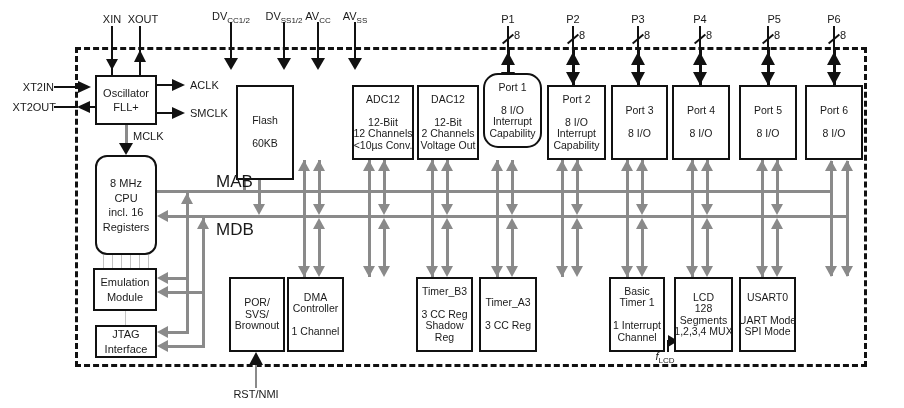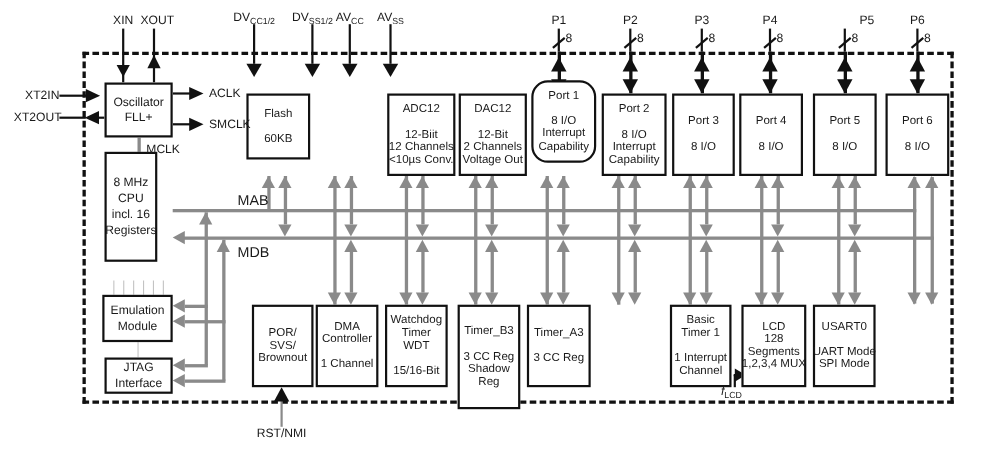--- a/index.html
+++ b/index.html
@@ -17,28 +17,28 @@
     text-align:center;font-size:10.5px;line-height:11.5px;z-index:5;
   }
   .blk .bl{min-height:11.5px;white-space:nowrap;}
   .blk.leftblk{font-size:11px;line-height:14.5px;}
   .blk.leftblk .bl{min-height:14.5px;}
   .lbl{position:absolute;font-size:11px;line-height:12px;white-space:nowrap;z-index:6;}
   .lbl sub{font-size:8px;vertical-align:baseline;position:relative;top:3px;}
   .line{position:absolute;z-index:2;}
   .hairline{background:#c3c3c3;}
   .tri{position:absolute;width:0;height:0;z-index:3;}
-  .buslbl{font-size:13px;}
+  .buslbl{font-size:17px;}
 </style>
 </head>
 <body>
 
 <div id="stage">
   <div id="chip-border"></div>
-<div class="blk" style="left: 224px; top: 85px; width: 58px; height: 60px;">
+<div class="blk" style="left: 236px; top: 85px; width: 58px; height: 95px;">
       <div class="bl">Flash</div>
       <div class="bl"></div>
       <div class="bl">60KB</div>
     </div>
     <div class="blk" style="left: 352px; top: 85px; width: 62px; height: 75px;">
       <div class="bl">ADC12</div>
       <div class="bl"></div>
       <div class="bl">12-Biit</div>
       <div class="bl">12 Channels</div>
       <div class="bl">&lt;10µs Conv.</div>
@@ -88,28 +88,21 @@
       <div class="bl">POR/</div>
       <div class="bl">SVS/</div>
       <div class="bl">Brownout</div>
     </div>
     <div class="blk" style="left: 287px; top: 277px; width: 57px; height: 75px;">
       <div class="bl">DMA</div>
       <div class="bl">Controller</div>
       <div class="bl"></div>
       <div class="bl">1 Channel</div>
     </div>
-    <div class="blk" style="left: 350px; top: 277px; width: 57px; height: 75px;">
-      <div class="bl">Watchdog</div>
-      <div class="bl">Timer</div>
-      <div class="bl">WDT</div>
-      <div class="bl"></div>
-      <div class="bl">15/16-Bit</div>
-    </div>
-    <div class="blk" style="left: 416px; top: 277px; width: 57px; height: 95px;">
+    <div class="blk" style="left: 416px; top: 277px; width: 57px; height: 75px;">
       <div class="bl">Timer_B3</div>
       <div class="bl"></div>
       <div class="bl">3 CC Reg</div>
       <div class="bl">Shadow</div>
       <div class="bl">Reg</div>
     </div>
     <div class="blk" style="left: 479px; top: 277px; width: 58px; height: 75px;">
       <div class="bl">Timer_A3</div>
       <div class="bl"></div>
       <div class="bl">3 CC Reg</div>
@@ -130,21 +123,21 @@
     <div class="blk" style="left: 739px; top: 277px; width: 57px; height: 75px;">
       <div class="bl">USART0</div>
       <div class="bl"></div>
       <div class="bl">UART Mode</div>
       <div class="bl">SPI Mode</div>
     </div>
     <div class="blk leftblk" style="left: 95px; top: 75px; width: 62px; height: 50px;">
       <div class="bl">Oscillator</div>
       <div class="bl">FLL+</div>
     </div>
-    <div class="blk leftblk" style="left: 95px; top: 138px; width: 48px; height: 100px;">
+    <div class="blk leftblk" style="left: 95px; top: 155px; width: 62px; height: 100px; border-radius: 12px;">
       <div class="bl">8 MHz</div>
       <div class="bl">CPU</div>
       <div class="bl">incl. 16</div>
       <div class="bl">Registers</div>
     </div>
     <div class="blk leftblk" style="left: 95px; top: 325px; width: 62px; height: 33px;">
       <div class="bl">JTAG</div>
       <div class="bl">Interface</div>
     </div>
     <div class="blk leftblk" style="left: 93px; top: 268px; width: 64px; height: 43px;">
@@ -317,21 +310,21 @@
     <div class="line" style="left: 698.5px; top: 47px; width: 3px; height: 38px; background: rgb(17, 17, 17);"></div>
     <div class="tri" style="left: 693px; top: 52px; border-left: 7px solid transparent; border-right: 7px solid transparent; border-bottom: 13px solid rgb(17, 17, 17);"></div>
     <div class="tri" style="left: 693px; top: 72px; border-left: 7px solid transparent; border-right: 7px solid transparent; border-top: 13px solid rgb(17, 17, 17);"></div>
     <div class="lbl" style="left: 687px; top: 13px; width: 26px; text-align: center;">P4</div>
     <div class="line" style="left: 693px; top: 38px; width: 14px; height: 2px; background: rgb(17, 17, 17); transform: rotate(-40deg);"></div>
     <div class="lbl" style="left: 706px; top: 29px;">8</div>
     <div class="line" style="left: 767px; top: 26px; width: 2px; height: 21px; background: rgb(17, 17, 17);"></div>
     <div class="line" style="left: 766.5px; top: 47px; width: 3px; height: 38px; background: rgb(17, 17, 17);"></div>
     <div class="tri" style="left: 761px; top: 52px; border-left: 7px solid transparent; border-right: 7px solid transparent; border-bottom: 13px solid rgb(17, 17, 17);"></div>
     <div class="tri" style="left: 761px; top: 72px; border-left: 7px solid transparent; border-right: 7px solid transparent; border-top: 13px solid rgb(17, 17, 17);"></div>
-    <div class="lbl" style="left: 755px; top: 13px; width: 26px; text-align: center; margin-left: 20px;">P5</div>
+    <div class="lbl" style="left: 755px; top: 13px; width: 26px; text-align: right;">P5</div>
     <div class="line" style="left: 761px; top: 38px; width: 14px; height: 2px; background: rgb(17, 17, 17); transform: rotate(-40deg);"></div>
     <div class="lbl" style="left: 774px; top: 29px;">8</div>
     <div class="line" style="left: 833px; top: 26px; width: 2px; height: 21px; background: rgb(17, 17, 17);"></div>
     <div class="line" style="left: 832.5px; top: 47px; width: 3px; height: 38px; background: rgb(17, 17, 17);"></div>
     <div class="tri" style="left: 827px; top: 52px; border-left: 7px solid transparent; border-right: 7px solid transparent; border-bottom: 13px solid rgb(17, 17, 17);"></div>
     <div class="tri" style="left: 827px; top: 72px; border-left: 7px solid transparent; border-right: 7px solid transparent; border-top: 13px solid rgb(17, 17, 17);"></div>
     <div class="lbl" style="left: 821px; top: 13px; width: 26px; text-align: center;">P6</div>
     <div class="line" style="left: 827px; top: 38px; width: 14px; height: 2px; background: rgb(17, 17, 17); transform: rotate(-40deg);"></div>
     <div class="lbl" style="left: 840px; top: 29px;">8</div>
     <div class="line" style="left: 255px; top: 364px; width: 2px; height: 24px; background: rgb(138, 138, 138);"></div>

